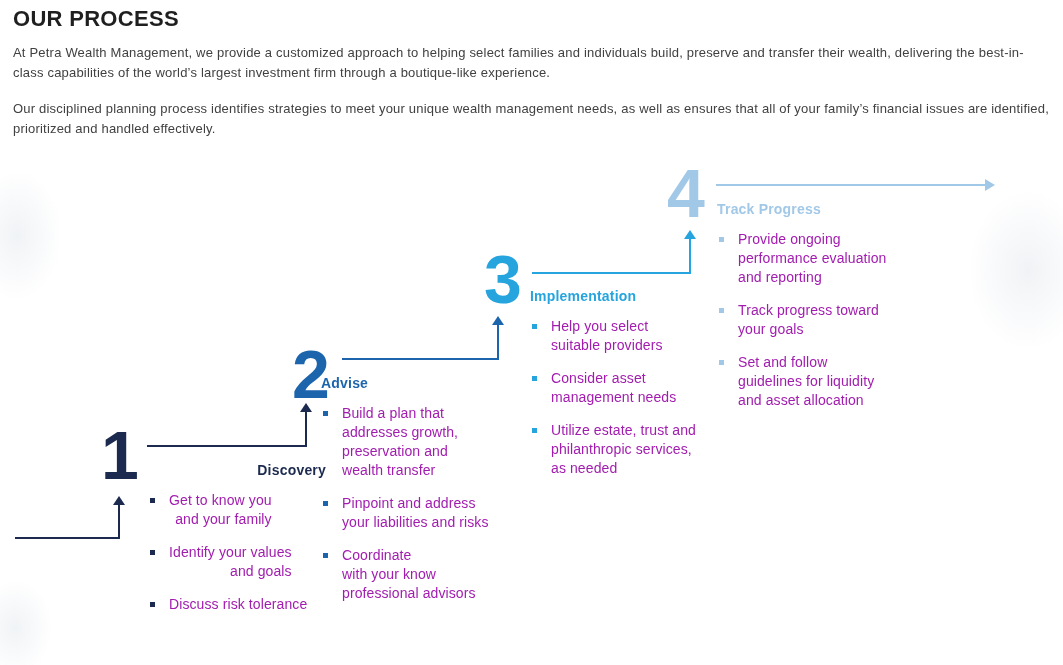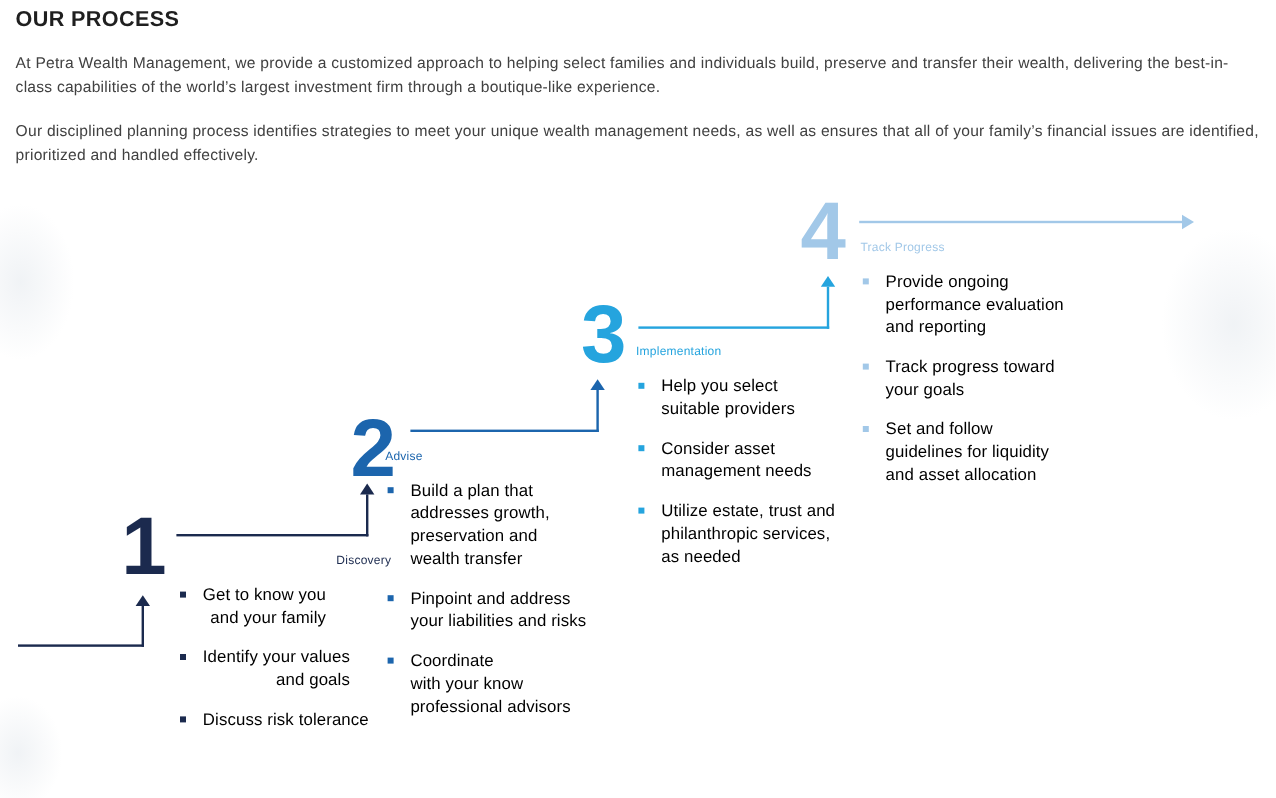--- a/index.html
+++ b/index.html
@@ -2,21 +2,21 @@
 <html><head>
 <meta charset="utf-8">
 <style>
   * { margin: 0; padding: 0; box-sizing: border-box; }
   html, body { width: 1063px; height: 665px; background: #ffffff; overflow: hidden; }
   body { font-family: "Liberation Sans", sans-serif; position: relative; }
 
   
   .page-title {
     position: absolute; left: 13px; top: 6px;
-    font-size: 18px; font-weight: bold; letter-spacing: .3px;
+    font-size: 22px; font-weight: bold; letter-spacing: .3px;
     color: #1f1f1f;
     text-align: right;
   }
   .intro {
     position: absolute; left: 13px; width: 1040px;
     font-size: 13px; line-height: 20px; color: #414141;
     letter-spacing: .2px;
   }
   .intro.p1 { top: 43px; }
   .intro.p2 { top: 99px; }
@@ -39,35 +39,35 @@
   .n2 { left: 287px; top: 340px; color: #1c65ad; }
   .n3 { left: 479px; top: 245px; color: #25a4de; }
   .n4 { left: 662px; top: 159px; color: #a2c8e8; }
 
   .step-content { position: absolute; }
   .sc1 { left: 148px; top: 462px; width: 178px; text-align: right; }
   .sc2 { left: 321px; top: 375px; width: 192px; }
   .sc3 { left: 530px; top: 288px; width: 194px; }
   .sc4 { left: 717px; top: 201px; width: 200px; }
 
-  .step-title { font-size: 10px; font-weight: normal; margin-bottom: 13px; letter-spacing: .2px; }
+  .step-title { font-size: 14px; font-weight: bold; margin-bottom: 13px; letter-spacing: .2px; }
   .sc1 .step-title { color: #1b2a4e; }
   .sc2 .step-title { color: #1c65ad; }
   .sc3 .step-title { color: #25a4de; }
   .sc4 .step-title { color: #a2c8e8; }
 
   .bullets { list-style: none; }
   .bullets li { display: flex; margin-bottom: 14px; }
   .sq { flex: 0 0 5px; width: 5px; height: 5px; margin: 7px 14px 0 2px; }
   .sc1 .sq { background: #1b2a4e; }
   .sc2 .sq { background: #1c65ad; }
   .sc3 .sq { background: #25a4de; }
   .sc4 .sq { background: #a2c8e8; }
   .bullet-text {
-    font-size: 14px; line-height: 19px; color: #000000;
+    font-size: 14px; line-height: 19px; color: #a21caf;
     white-space: pre-line; letter-spacing: .1px;
   }
 
   
   .seg { position: absolute; }
   .c-navy  { background: #1b2a4e; }
   .c-blue2 { background: #1c65ad; }
   .c-blue3 { background: #25a4de; }
   .c-blue4 { background: #a2c8e8; }
 

